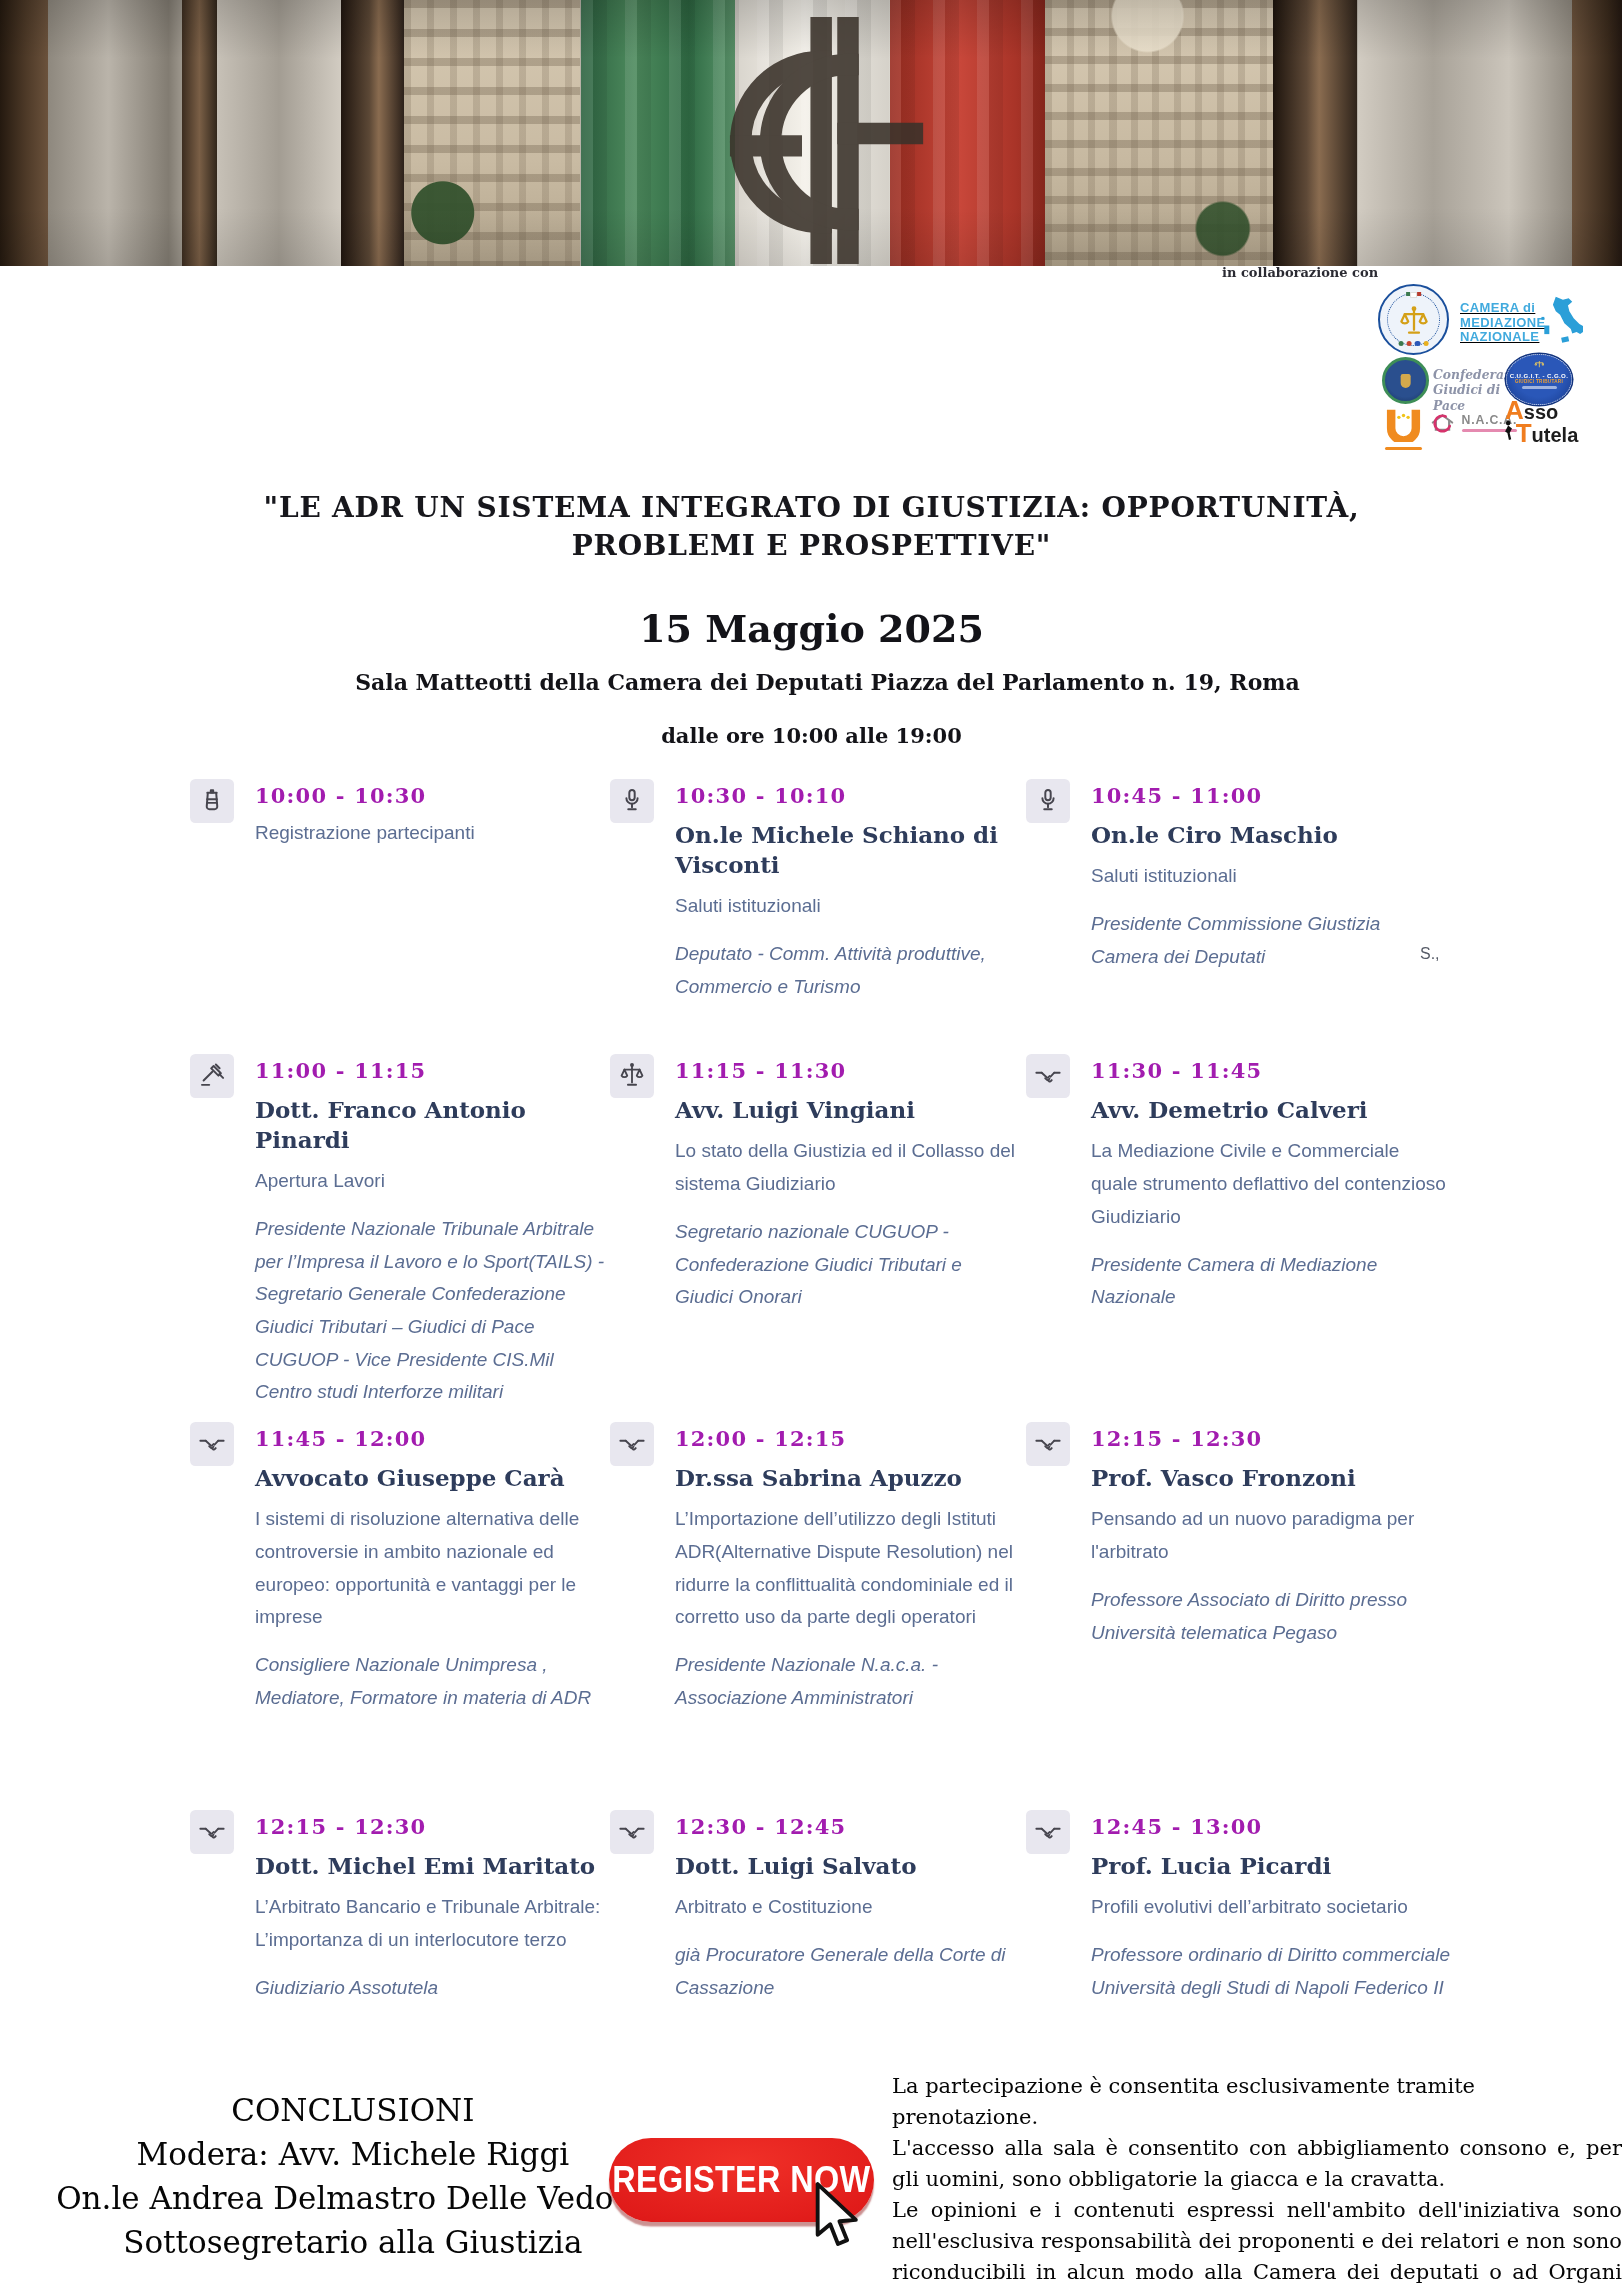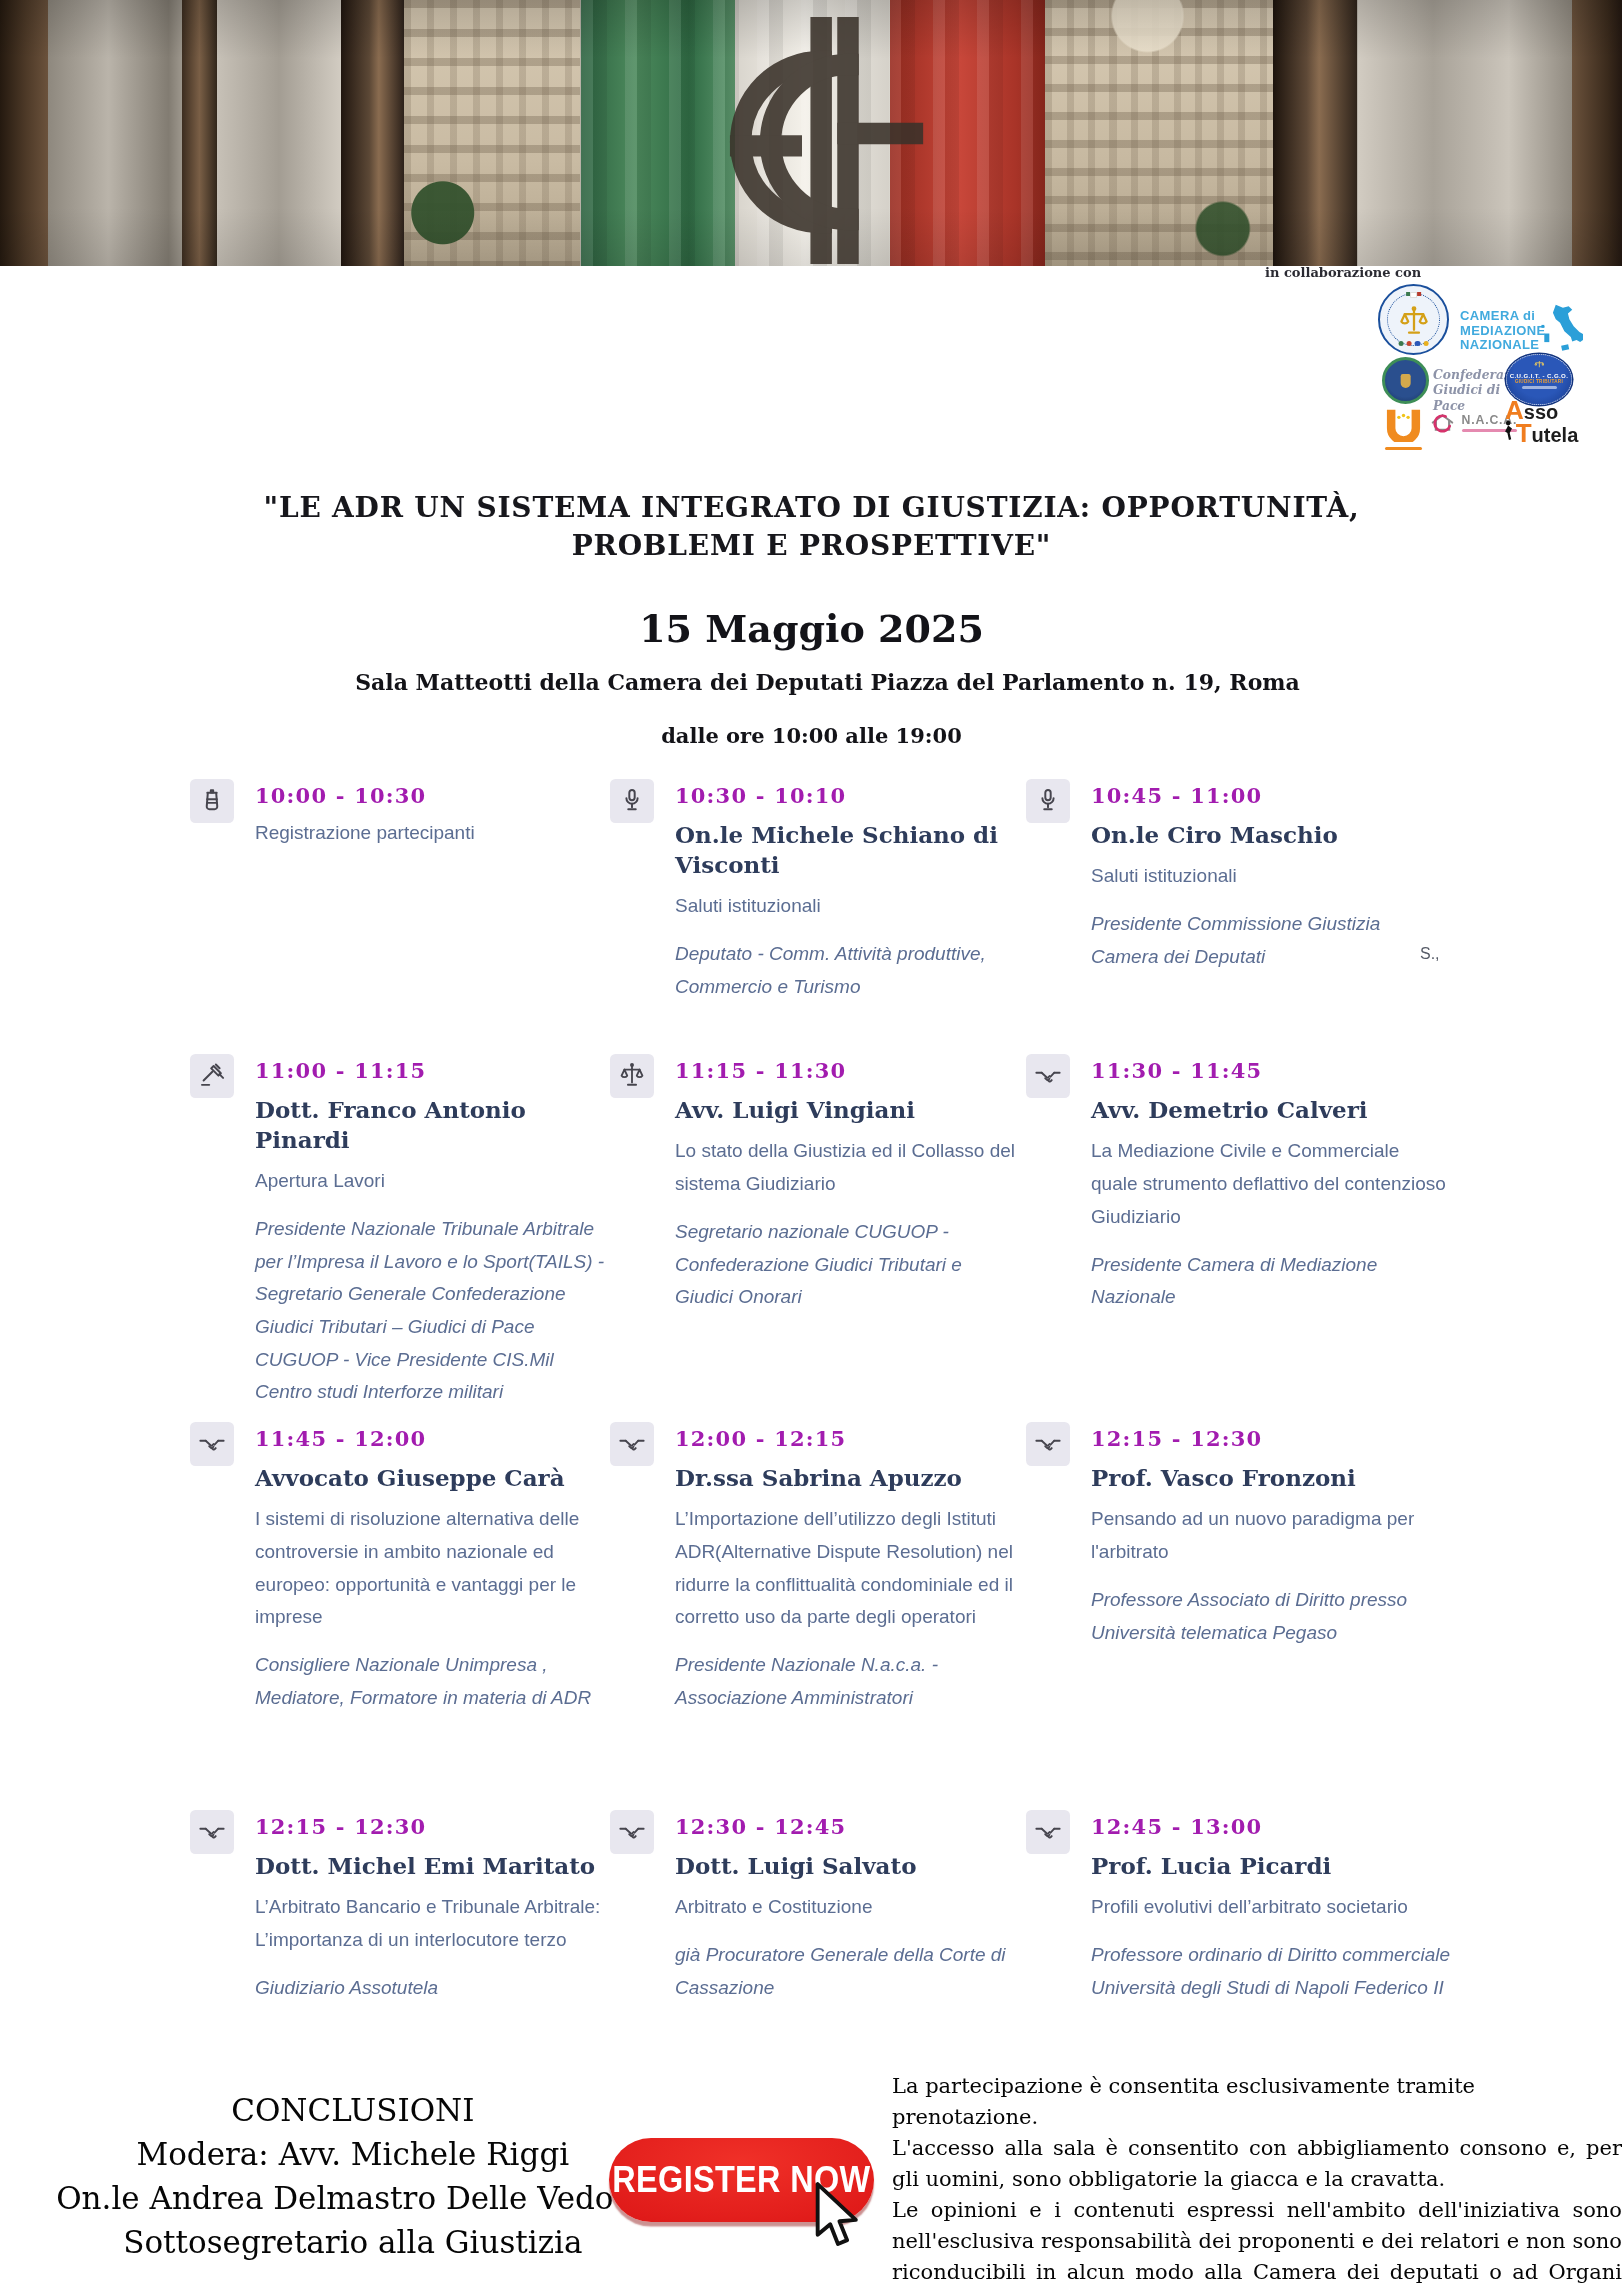--- a/index.html
+++ b/index.html
@@ -29,32 +29,32 @@
                      repeating-linear-gradient(180deg, rgba(110,95,75,.35) 0 7.7px, rgba(0,0,0,0) 7.7px 28px),
                      repeating-linear-gradient(90deg, rgba(110,95,75,.22) 0 7px, rgba(0,0,0,0) 7px 21.5px),
                      linear-gradient(180deg,#d9ccb5,#c7b9a1 60%,#b2a48c); }
   .b-mullion-r   { left:1273px;width:84px; background:linear-gradient(90deg,#1d140d,#5e4937 40%,#8a6c50 55%,#2f241b); }
   .b-marble-r    { left:1358px;width:215px; background:linear-gradient(90deg,#d2ccc2,#a8a298 35%,#cbc5bb 70%,#8f897f); }
   .b-wood-right  { left:1572px;width:51px;  background:linear-gradient(90deg,#6b523c,#3a2a1c 70%,#211610); }
   .b-sheen       { left:0; width:100%; background:linear-gradient(180deg, rgba(0,0,0,.16), rgba(0,0,0,0) 22%, rgba(0,0,0,0) 78%, rgba(0,0,0,.10)); }
   .b-emblem      { position:absolute; left:664px; top:17px; width:299px; height:247px; opacity:.88; }
 
   
-  .collab-label { position:absolute; left:1265px; top:265px; font:700 13px/1.2 "DejaVu Serif",serif; color:#2b2b33; }
+  .collab-label { position:absolute; left:1222px; top:265px; font:700 13px/1.2 "DejaVu Serif",serif; color:#2b2b33; }
   .logo { position:absolute; }
   .logo-tails { left:1378px; top:284px; width:67px; height:67px; border-radius:50%;
                 border:2.3px solid #1a4f9c; background:#eef3fa; }
   .logo-tails .ring { position:absolute; inset:7px; border-radius:50%; border:1.5px dotted #1a4f9c; }
   .logo-tails .flag { position:absolute; left:50%; top:6.1px; transform:translateX(-50%); display:flex; }
   .logo-tails .flag i { width:4.6px; height:3.8px; display:block; }
   .logo-tails svg { position:absolute; left:50%; top:54%; width:34px; height:34px; transform:translate(-50%,-50%); }
   .logo-tails .dots { position:absolute; left:50%; bottom:7px; transform:translateX(-50%); display:flex; gap:3.1px; }
   .logo-tails .dots i { width:5.4px; height:5.4px; border-radius:50%; display:block; }
 
-  .logo-cmn { left:1460px; top:309px; width:123px; }
+  .logo-cmn { left:1460px; top:301px; width:123px;text-decoration:underline; }
   .logo-cmn .t { font:700 13px/14.6px "Liberation Sans",sans-serif; color:#41aade; letter-spacing:0.4px; }
   .logo-cmn svg { position:absolute; left:80px; top:-6.1px; width:43px; height:51px; }
 
   .logo-confed-emblem { left:1382px; top:357px; width:41px; height:41px; border-radius:50%;
                 border:3.1px solid #3e8e57; background:radial-gradient(circle at 50% 45%, #2a4f8e 0 60%, #16305e); }
   .logo-confed-emblem i { position:absolute; left:50%; top:50%; width:10.7px; height:14px; transform:translate(-50%,-50%);
                 background:#d4a94c; border-radius:2.3px 2.3px 5.4px 5.4px; display:block; }
   .logo-confed-text { left:1433px; top:367px; width:92px; font:italic 700 12.3px/15.3px "DejaVu Serif",serif; color:#8d93a8; }
 
   .logo-cugit { left:1506px; top:354px; width:64px; height:49px; border-radius:50%;

